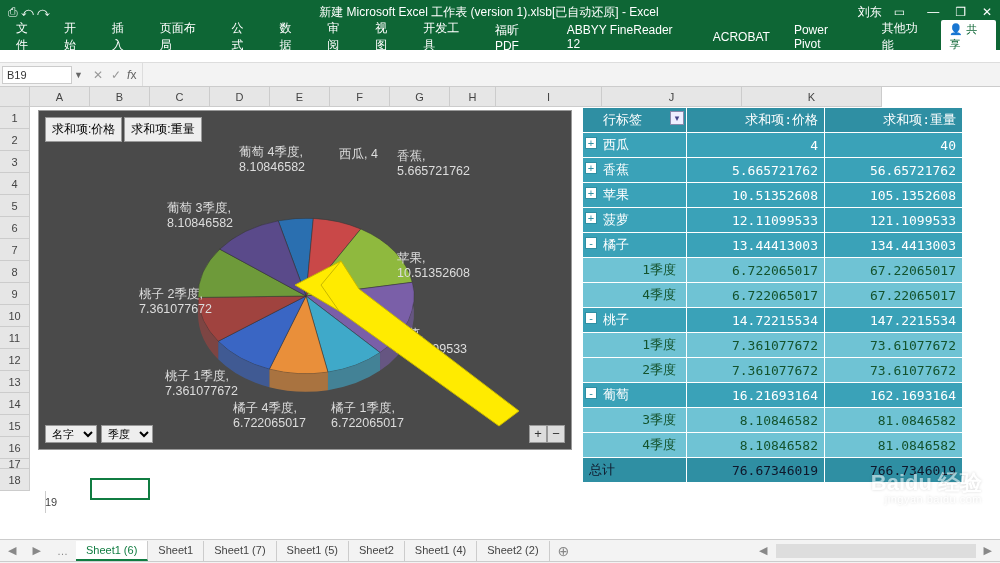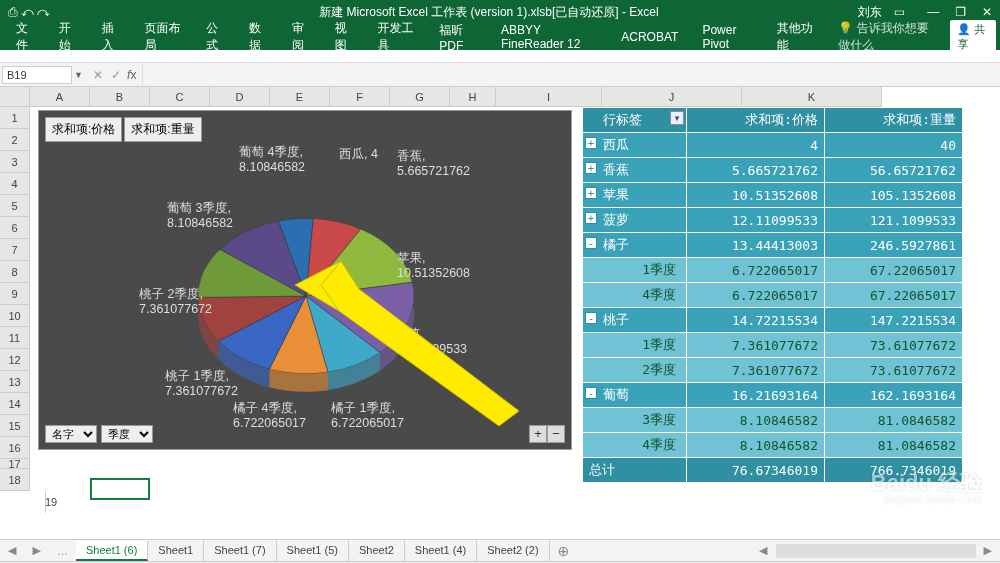--- a/index.html
+++ b/index.html
@@ -40,21 +40,21 @@
 .pie-label { position: absolute; color: #ddd; font-size: 12.5px; line-height: 1.2; }
 
 .pivot { position: absolute; left: 582px; top: 20px; font-size: 13px; }
 .pivot table { border-collapse: collapse; }
 .pivot th, .pivot td { border: 1px solid #fff; padding: 3px 6px; text-align: right; font-weight: normal; font-family: "SimSun", monospace;}
 .pivot .hdr { background: #2f8fa3; color: #fff; }
 .pivot .row-main { background: #3aa2b8; color: #fff; }
 .pivot .row-sub { background: #6fc3d4; color: #14532d; }
 .pivot .lbl { text-align: left; position:relative; padding-left: 20px;}
 .pivot .sub-lbl { text-align: right; padding-right: 10px;}
-.pivot .total { background: #2f8fa3; color: #ffffff; font-weight: bold;}
+.pivot .total { background: #2f8fa3; color: #0f172a; font-weight: bold;}
 .pivot .exp { position:absolute; left:2px; top:4px; width:12px; height:12px; background:#fff; color:#2f8fa3; font-size:11px; line-height:11px; text-align:center; border:1px solid #2f8fa3;}
 .pivot .dd-icon { position:absolute; right:2px; top:3px; width:14px; height:14px; background:#eef; border:1px solid #88a; font-size:9px; line-height:12px; text-align:center; color:#448;}
 
 .active-cell { position: absolute; border: 2px solid #107c41; background: transparent; }
 
 .sheet-tabs { height: 22px; border-top: 1px solid #ccc; display: flex; align-items: center; background: #f3f3f3; font-size: 11px; }
 .sheet-tabs .nav { padding: 0 8px; color: #888; }
 .sheet-tabs .tab { padding: 3px 10px; border-right: 1px solid #ccc; color: #444; }
 .sheet-tabs .tab.active { background: #fff; border-bottom: 2px solid #107c41; color: #107c41; }
 .sheet-tabs .plus { padding: 0 8px; color: #888; font-size: 14px;}
@@ -90,21 +90,20 @@
   <span class="tab">公式</span>
   <span class="tab">数据</span>
   <span class="tab">审阅</span>
   <span class="tab">视图</span>
   <span class="tab">开发工具</span>
   <span class="tab">福昕PDF</span>
   <span class="tab">ABBYY FineReader 12</span>
   <span class="tab">ACROBAT</span>
   <span class="tab">Power Pivot</span>
   <span class="tab">其他功能</span>
-  <span class="tab" style="opacity:.8">💡 <span>告诉我你想要做什么</span></span>
   <span class="share">👤 <span>共享</span></span>
 </div>
 
 <div style="height:13px;background:#fff;border-bottom:1px solid #ddd"></div>
 
 <div class="formula-bar">
   <div class="namebox">B19</div>
   <span class="dd">▼</span>
   <div class="btns">
       <span>✕</span>
@@ -178,21 +177,21 @@
             <td>105.1352608</td>
           </tr>
           <tr class="row-main">
             <td class="lbl"><span class="exp">+</span>菠萝</td>
             <td>12.11099533</td>
             <td>121.1099533</td>
           </tr>
           <tr class="row-main">
             <td class="lbl"><span class="exp">-</span>橘子</td>
             <td>13.44413003</td>
-            <td>246.5927861</td>
+            <td>134.4413003</td>
           </tr>
           <tr class="row-sub">
             <td class="sub-lbl">1季度</td>
             <td>6.722065017</td>
             <td>67.22065017</td>
           </tr>
           <tr class="row-sub">
             <td class="sub-lbl">4季度</td>
             <td>6.722065017</td>
             <td>67.22065017</td>

